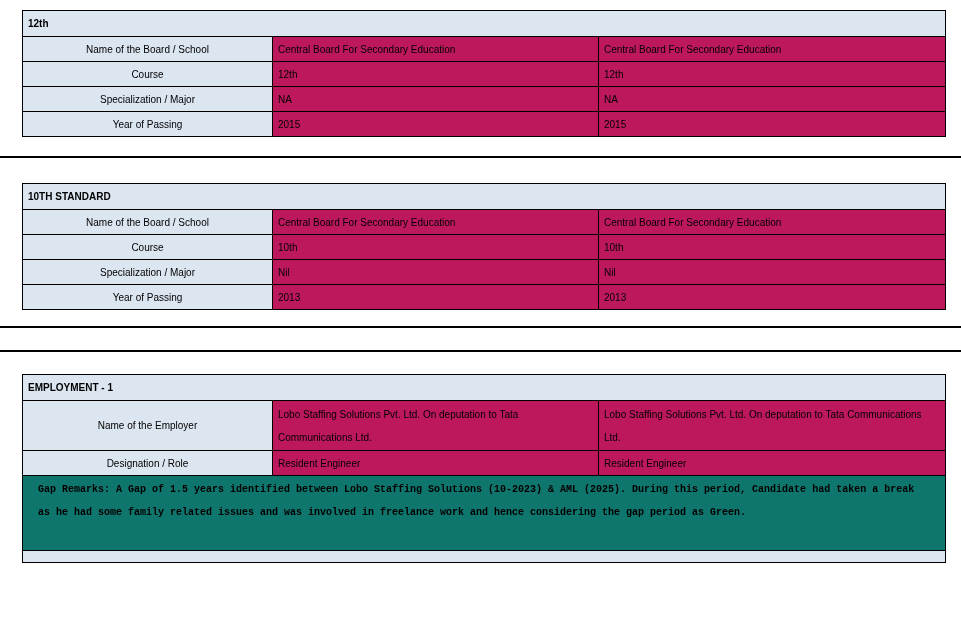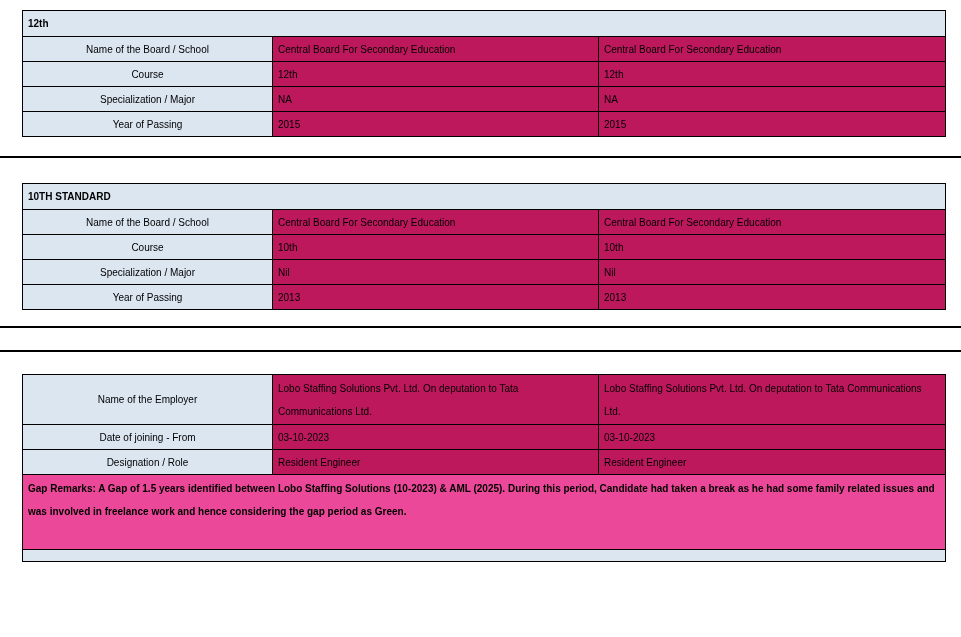--- a/index.html
+++ b/index.html
@@ -47,23 +47,24 @@
   }
   tr.tall-row td {
     height: 47px;
     vertical-align: middle;
     line-height: 23px;
   }
   tr.remarks-row td {
     font-weight: bold;
     height: 70px;
     line-height: 23px;
-    padding: 2px 5px;
+    padding: 2px 15px;
     vertical-align: top;
-    background: #ec4899;
+    background: #0f766e;
+    font-family: Liberation Mono, monospace;
   }
   tr.filler-row td {
     background: var(--fill-color, #dce6f1);
     height: 11px;
     padding: 0;
   }
   .separator {
     width: 961px;
     height: 2px;
     background: var(--border-color, #000);
@@ -148,29 +149,27 @@
   <div class="separator sep-b"></div>
   <div class="separator sep-c"></div>
 
   <table class="info-table">
     <colgroup>
         <col style="width:250px">
         <col style="width:326px">
         <col style="width:347px">
       </colgroup>
     <tbody>
+        <tr class="title-row">
+      <td colspan="3">EMPLOYMENT - 1</td>
+    </tr>
     <tr class="tall-row">
       <td class="label-cell">Name of the Employer</td>
       <td class="value-cell">Lobo Staffing Solutions Pvt. Ltd. On deputation to Tata Communications Ltd.</td>
       <td class="value-cell">Lobo Staffing Solutions Pvt. Ltd. On deputation to Tata Communications Ltd.</td>
-    </tr>
-    <tr>
-      <td class="label-cell">Date of joining - From</td>
-      <td class="value-cell">03-10-2023</td>
-      <td class="value-cell">03-10-2023</td>
     </tr>
     <tr>
       <td class="label-cell">Designation / Role</td>
       <td class="value-cell">Resident Engineer</td>
       <td class="value-cell">Resident Engineer</td>
     </tr>
     <tr class="remarks-row">
       <td colspan="3">Gap Remarks: A Gap of 1.5 years identified between Lobo Staffing Solutions (10-2023) &amp; AML (2025). During this period, Candidate had taken a break as he had some family related issues and was involved in freelance work and hence considering the gap period as Green.</td>
     </tr>
     <tr class="filler-row">

